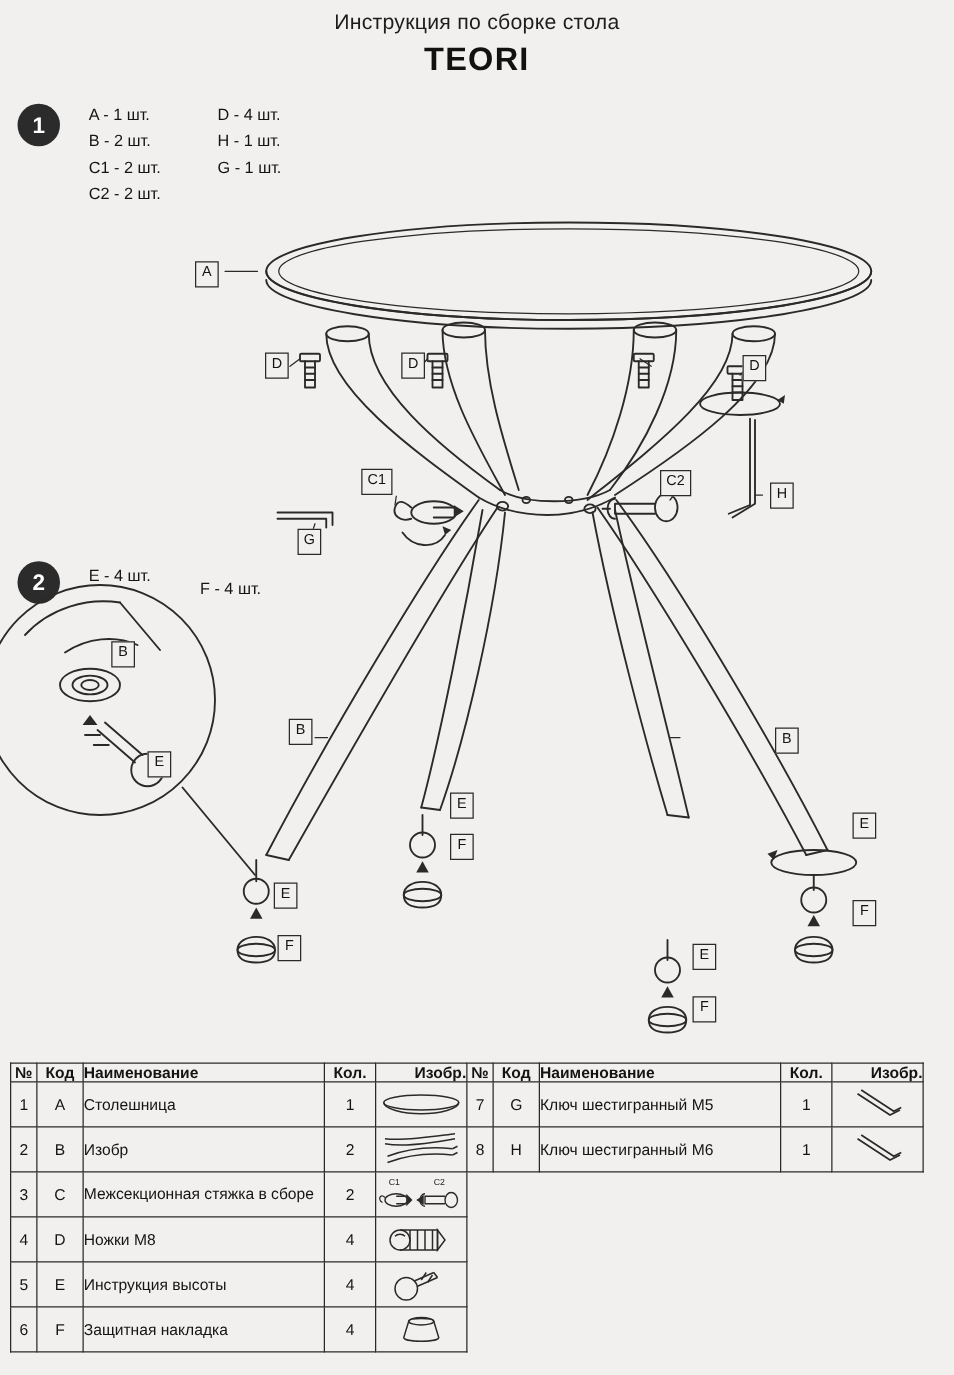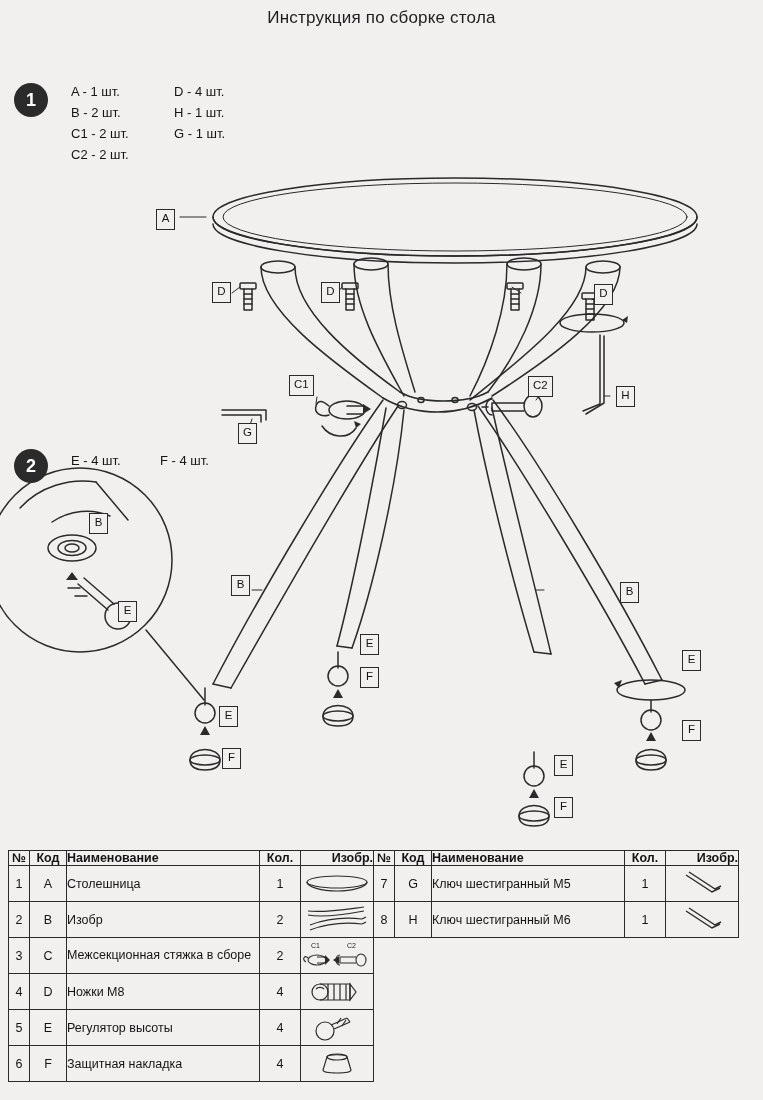--- a/index.html
+++ b/index.html
@@ -64,21 +64,21 @@
   .partlist {
     position: absolute;
     font-size: 13px;
     line-height: 21px;
     color: #141414;
     white-space: pre;
   }
   #step1-col1 { left: 71px; top: 81px; }
   #step1-col2 { left: 174px; top: 81px; }
   #step2-col1 { left: 71px; top: 450px; }
-  #step2-col2 { left: 160px; top: 450px; }
+  #step2-col2 { left: 160px; top: 460px; }
 
   
   .callout {
     position: absolute;
     border: 1.3px solid #2a2a2a;
     background: #f2f0ee;
     font-size: 11.5px;
     line-height: 1;
     padding: 3px 4px 4px 4px;
     min-width: 9px;
@@ -123,20 +123,21 @@
     fill: #222;
   }
 </style>
 </head>
 <body>
 
 <div class="page">
 
   <div class="hdr">
     <div class="sub">Инструкция по сборке стола</div>
+    <div class="title">TEORI</div>
   </div>
 
   <div class="step-circle" id="step1-circle">1</div>
   <div class="partlist" id="step1-col1">A - 1 шт.
 B - 2 шт.
 C1 - 2 шт.
 C2 - 2 шт.</div>
   <div class="partlist" id="step1-col2">D - 4 шт.
 H - 1 шт.
 G - 1 шт.</div>
@@ -417,21 +418,21 @@
             <path d="M44 5 l6 8 l-6 8 z"></path>
           </g>
             </svg>
         </td>
         <td colspan="5" style="border:none; background:#f2f0ee;"></td>
       </tr>
 
       <tr class="row-h">
         <td class="c-num  cell-pad">5</td>
         <td class="c-code cell-pad">E</td>
-        <td class="c-name cell-pad">Регулятор высоты</td>
+        <td class="c-name cell-pad">Инструкция высоты</td>
         <td class="c-qty  cell-pad">4</td>
         <td class="c-img icon-cell">
           <svg width="60" height="28" viewBox="0 0 60 28">
               <g fill="none" stroke="#2a2a2a" stroke-width="1.2">
             <circle cx="18" cy="17" r="9"></circle>
             <path d="M24 11 L40 4"></path>
             <path d="M27 15 L43 8"></path>
             <path d="M40 4 L43 8"></path>
             <path d="M30 10 l4 -6 M35 12 l4 -6"></path>
           </g>

